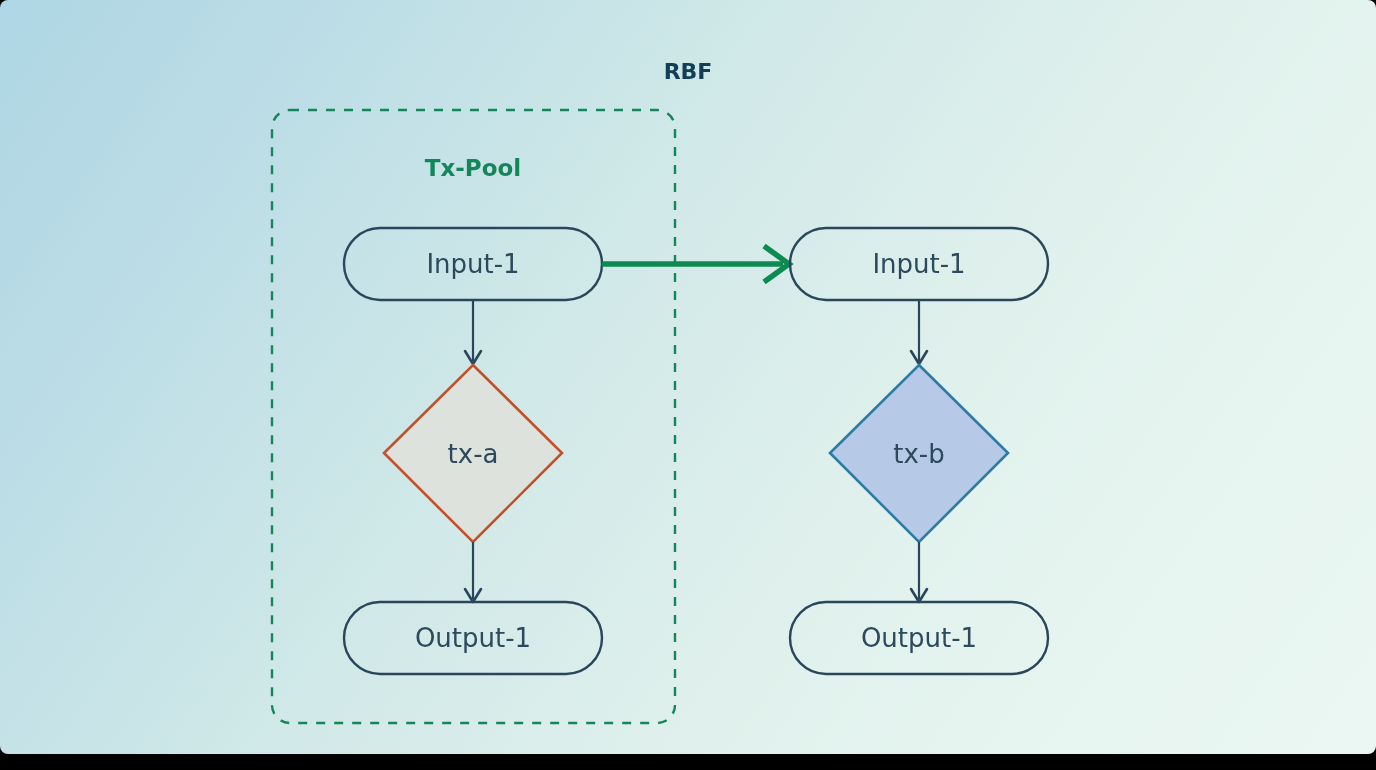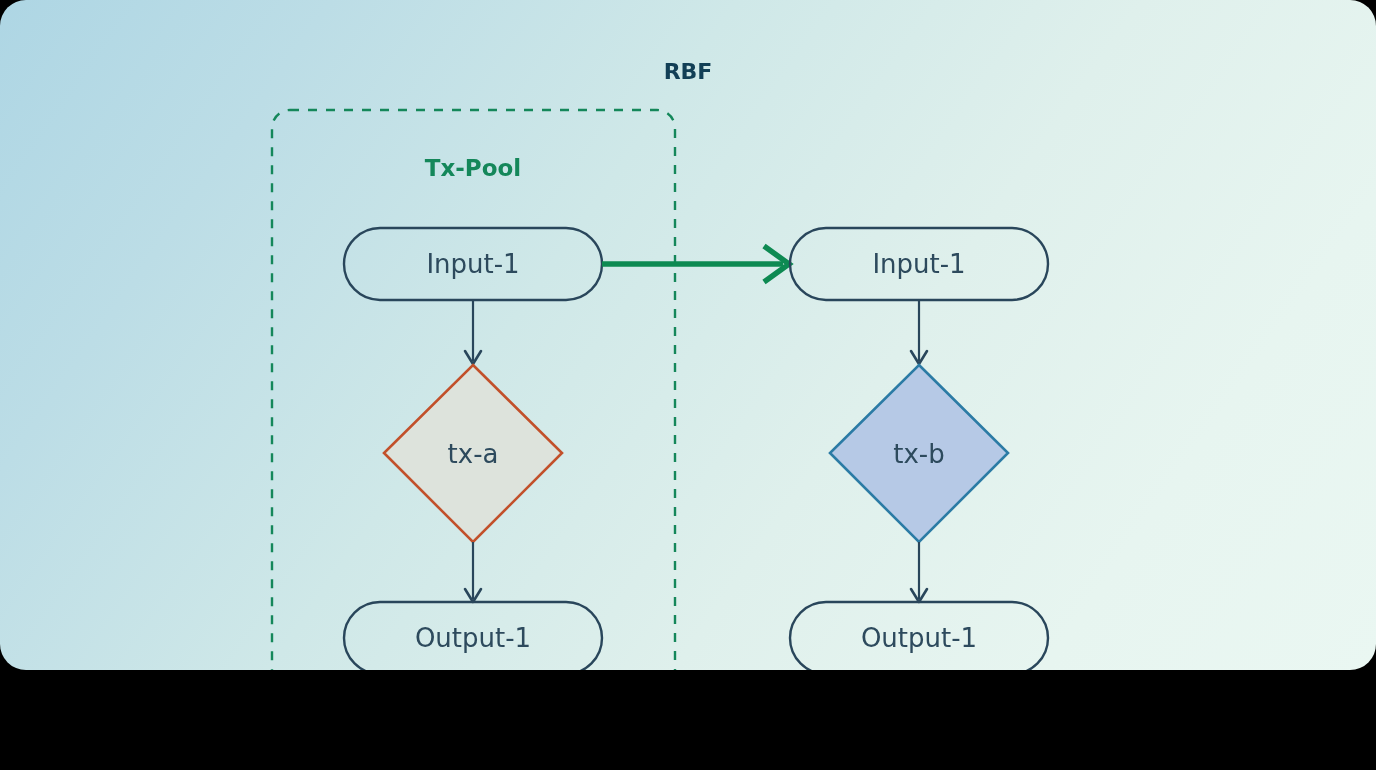--- a/index.html
+++ b/index.html
@@ -9,22 +9,22 @@
   }
   body {
     width: 1376px;
     height: 770px;
     overflow: hidden;
     font-family: "DejaVu Sans", "Liberation Sans", sans-serif;
   }
   #canvas {
     position: relative;
     width: 1376px;
-    height: 670px;
-    border-radius: 26px;
+    height: 754px;
+    border-radius: 8px;
     overflow: hidden;
     background: linear-gradient(125deg, #aed6e4 0%, #bcdde6 18%, #cfe8e8 40%, #dff0ec 62%, #e7f5f0 82%, #eaf7f2 100%);
   }
   #diagram-svg {
     position: absolute;
     left: 0;
     top: 0;
     width: 1376px;
     height: 770px;
   }

